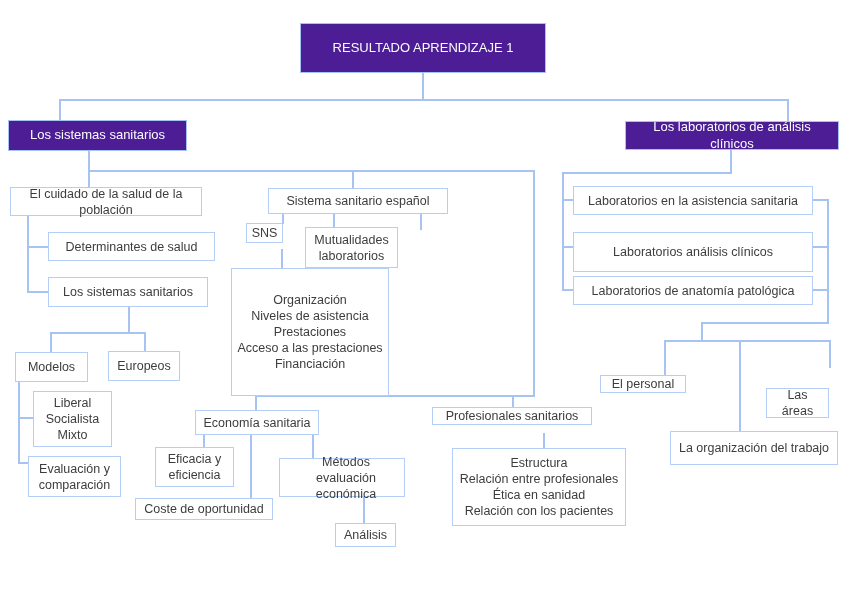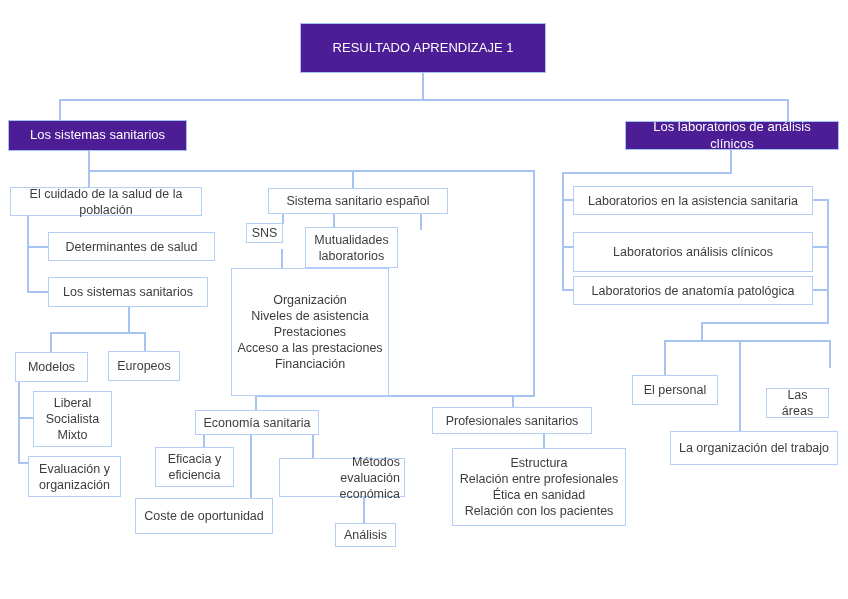--- a/index.html
+++ b/index.html
@@ -30,21 +30,21 @@
     padding: 1px 4px;
   }
   .node.primary {
     background: #4c1d95;
     border-color: #a4c2f4;
     color: #fdfdfe;
     font-size: 13px;
   }
   .node.al {
     justify-content: flex-start;
-    text-align: right;
+    text-align: center;
     padding-left: 12px;
   }
 </style>
 </head>
 <body>
 
 <div class="canvas">
 
   <div class="line v" style="left:422px;top:73px;height:27px"></div>
   <div class="line h" style="left:59px;top:99px;width:730px"></div>
@@ -106,47 +106,47 @@
 
   <div class="node" style="left:10px;top:187px;width:192px;height:29px">El cuidado de la salud de la población</div>
   <div class="node" style="left:48px;top:232px;width:167px;height:29px">Determinantes de salud</div>
   <div class="node" style="left:48px;top:277px;width:160px;height:30px">Los sistemas sanitarios</div>
   <div class="node" style="left:15px;top:352px;width:73px;height:30px">Modelos</div>
   <div class="node" style="left:108px;top:351px;width:72px;height:30px">Europeos</div>
   <div class="node" style="left:33px;top:391px;width:79px;height:56px">Liberal
 Socialista
 Mixto</div>
   <div class="node" style="left:28px;top:456px;width:93px;height:41px">Evaluación y
-organización</div>
+comparación</div>
 
   <div class="node" style="left:268px;top:188px;width:180px;height:26px">Sistema sanitario español</div>
   <div class="node" style="left:246px;top:223px;width:37px;height:20px">SNS</div>
   <div class="node" style="left:305px;top:227px;width:93px;height:41px">Mutualidades
 laboratorios</div>
   <div class="node" style="left:231px;top:268px;width:158px;height:128px">Organización
 Niveles de asistencia
 Prestaciones
 Acceso a las prestaciones
 Financiación</div>
 
   <div class="node" style="left:195px;top:410px;width:124px;height:25px">Economía sanitaria</div>
   <div class="node" style="left:155px;top:447px;width:79px;height:40px">Eficacia y
 eficiencia</div>
-  <div class="node" style="left:135px;top:498px;width:138px;height:36px">Coste de oportunidad</div>
+  <div class="node" style="left:135px;top:498px;width:138px;height:22px">Coste de oportunidad</div>
   <div class="node al" style="left:279px;top:458px;width:126px;height:39px">Métodos evaluación
 económica</div>
   <div class="node" style="left:335px;top:523px;width:61px;height:24px">Análisis</div>
 
-  <div class="node" style="left:432px;top:407px;width:160px;height:27px">Profesionales sanitarios</div>
+  <div class="node" style="left:432px;top:407px;width:160px;height:18px">Profesionales sanitarios</div>
   <div class="node" style="left:452px;top:448px;width:174px;height:78px">Estructura
 Relación entre profesionales
 Ética en sanidad
 Relación con los pacientes</div>
 
   <div class="node" style="left:573px;top:186px;width:240px;height:29px">Laboratorios en la asistencia sanitaria</div>
   <div class="node" style="left:573px;top:232px;width:240px;height:40px">Laboratorios análisis clínicos</div>
   <div class="node" style="left:573px;top:276px;width:240px;height:29px">Laboratorios de anatomía patológica</div>
 
-  <div class="node" style="left:632px;top:375px;width:86px;height:30px">El personal</div>
+  <div class="node" style="left:600px;top:375px;width:86px;height:18px">El personal</div>
   <div class="node" style="left:766px;top:388px;width:63px;height:30px">Las áreas</div>
   <div class="node" style="left:670px;top:431px;width:168px;height:34px">La organización del trabajo</div>
 
 </div>
 
 </body></html>

